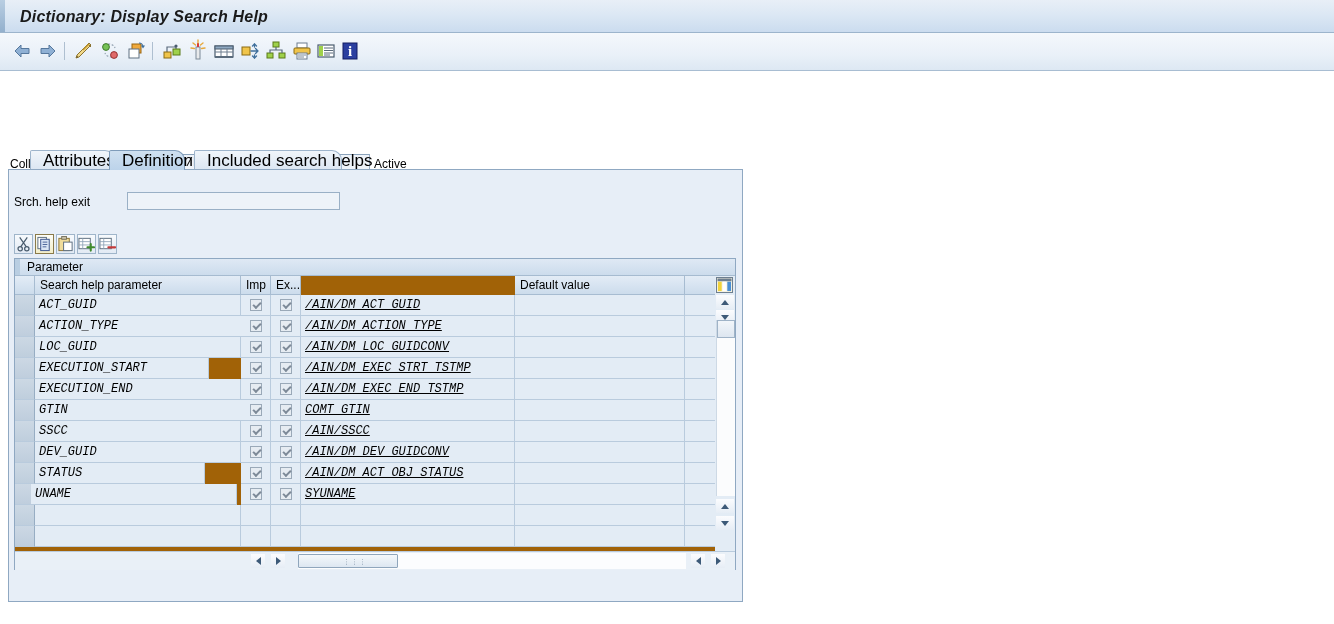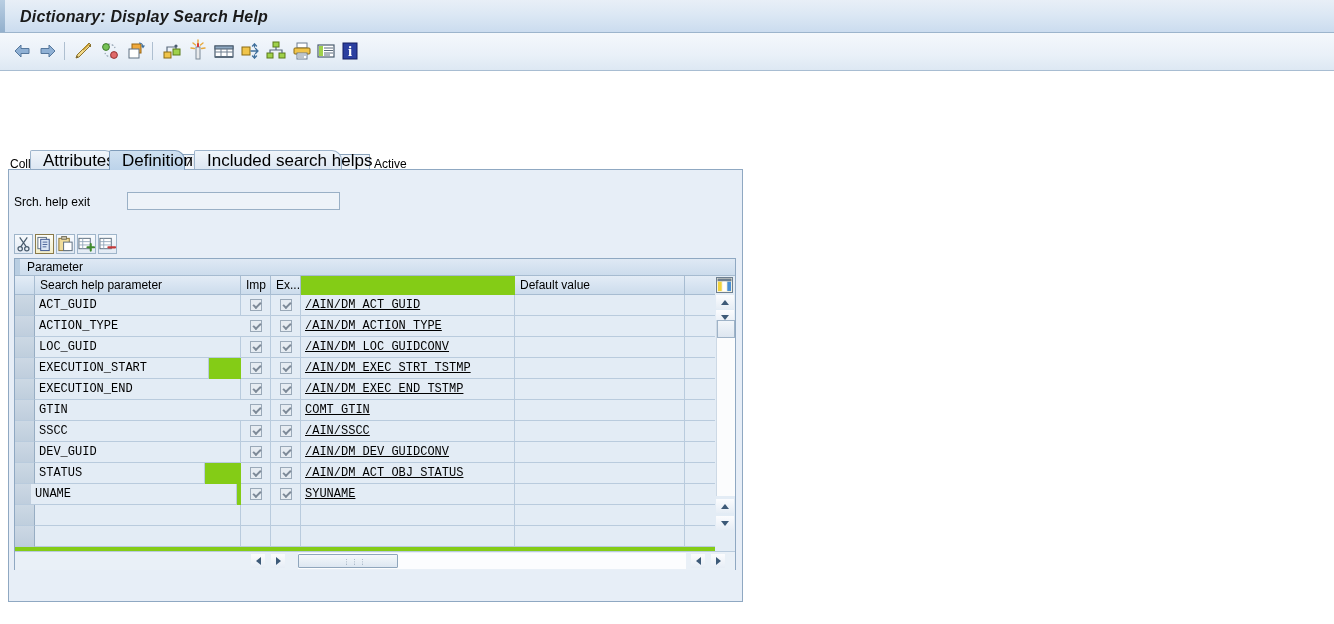--- a/index.html
+++ b/index.html
@@ -188,21 +188,21 @@
     border: 1px solid #9fb5ca;
   }
 
   
   #grid-wrap {
     position: absolute;
     left: 14px; top: 258px;
     width: 722px; height: 312px;
     box-sizing: border-box;
     border: 1px solid #8fa8c2;
-    background: #84cc16;
+    background: #a16207;
   }
   #grid-caption {
     position: absolute;
     left: 0; top: 0;
     width: 720px; height: 17px;
     box-sizing: border-box;
     background: linear-gradient(to bottom, #dfe9f4, #ccdcec);
     border-bottom: 1px solid #a6bbd0;
     font-size: 12px;
     color: #000;
@@ -240,21 +240,21 @@
 
   #grid-body {
     position: absolute;
     left: 0; top: 36px;
     width: 720px; height: 256px;
     overflow: hidden;
   }
   .grow {
     position: absolute;
     left: 0;
-    width: 720px; height: 21px;
+    width: 720px; height: 21px; font-style: italic;
   }
   .cell {
     position: absolute;
     top: 0;
     height: 21px;
     box-sizing: border-box;
     border-right: 1px solid #b9cbdd;
     border-bottom: 1px solid #b9cbdd;
     background: #e3ecf5;
     font-family: "Liberation Mono", monospace;

